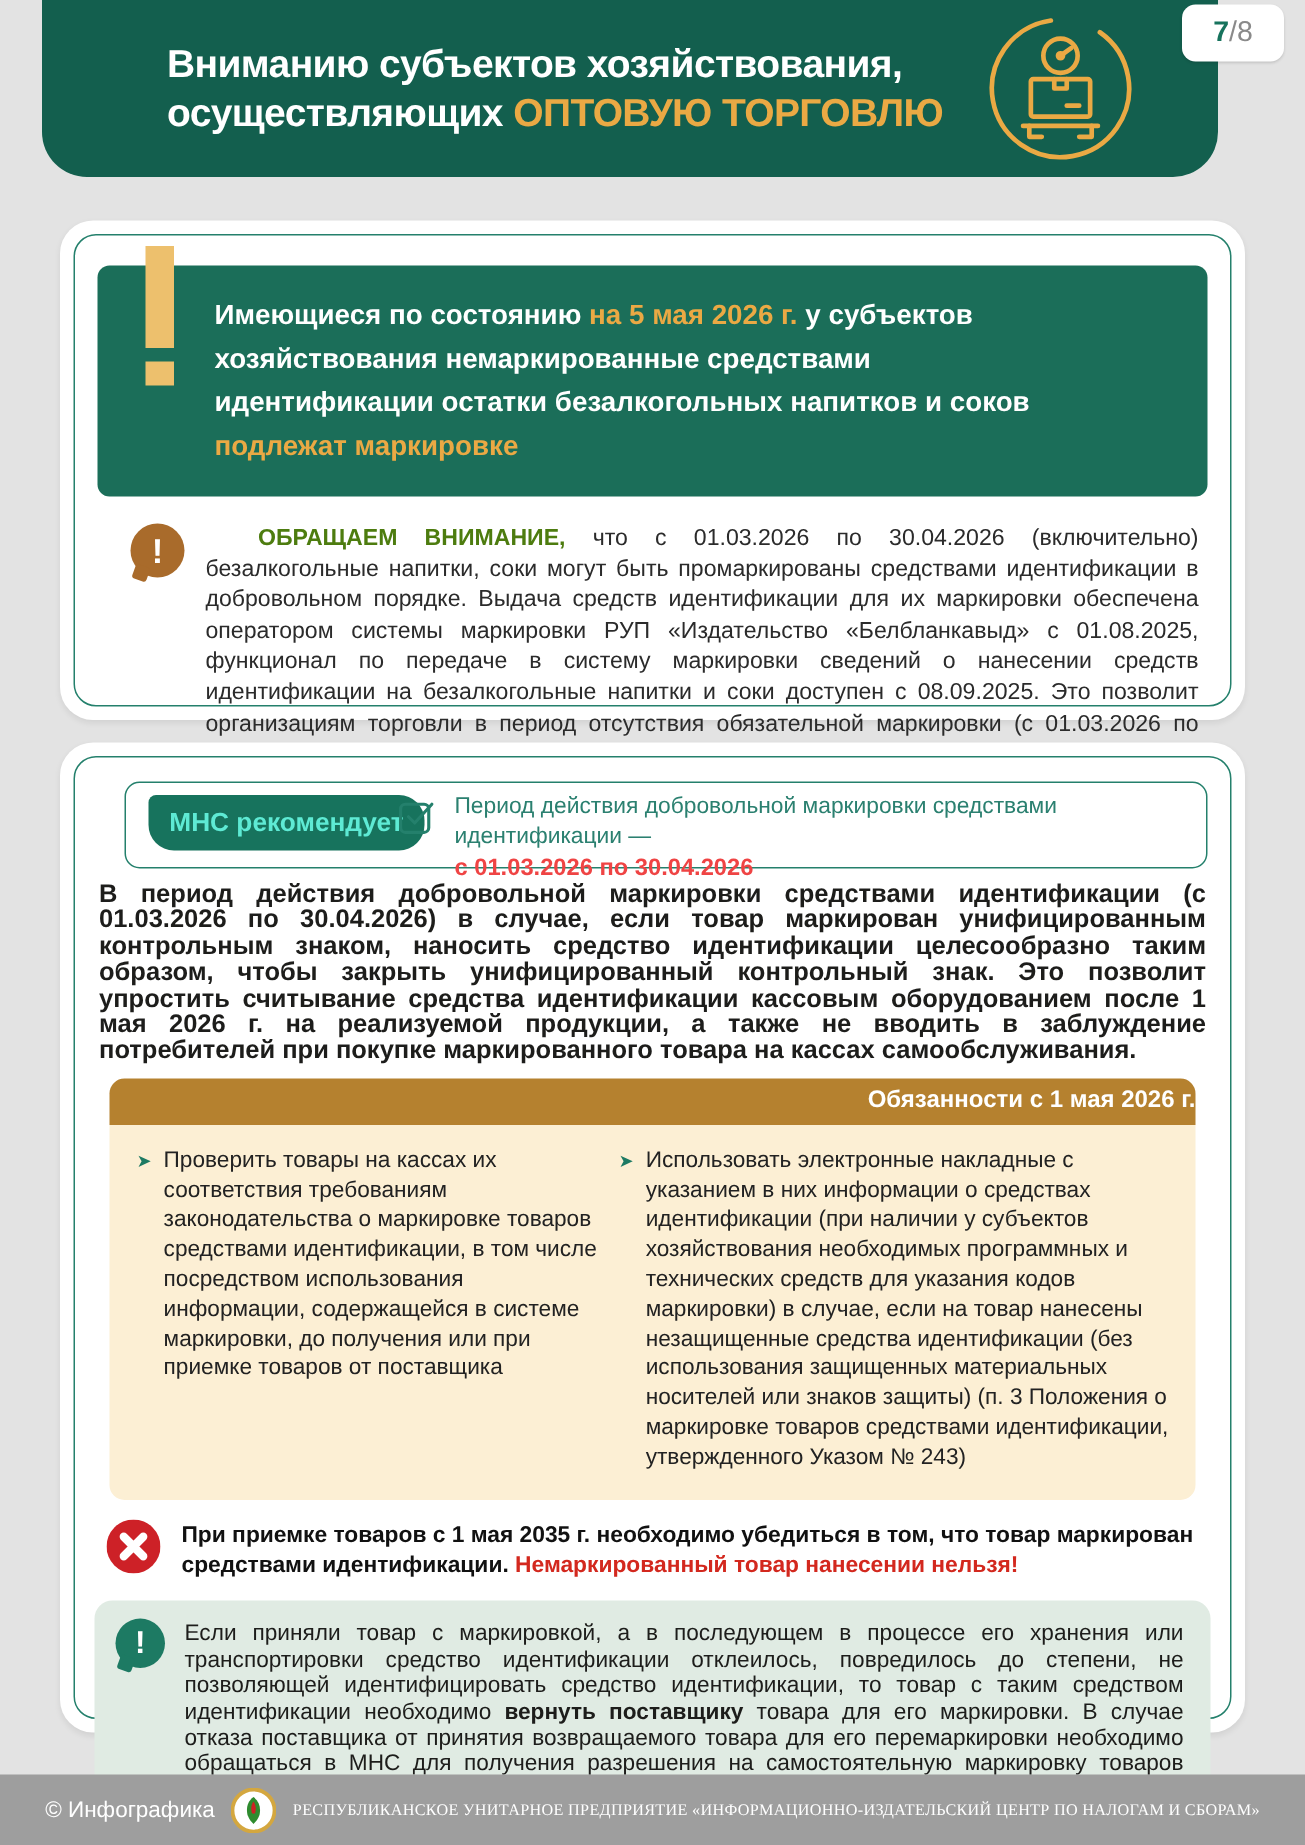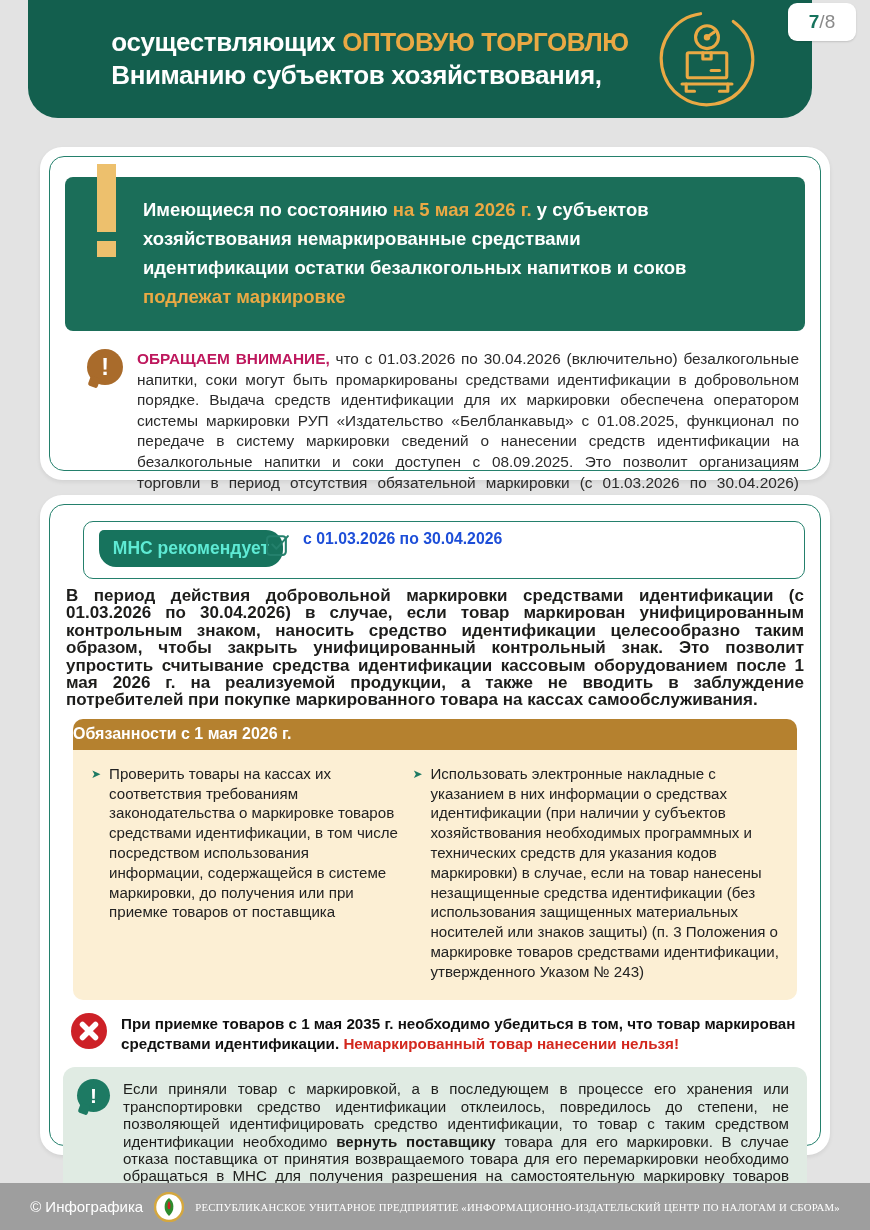--- a/index.html
+++ b/index.html
@@ -36,39 +36,39 @@
   .excl .dot { width:19px; height:16px; background:#edc06d; margin-top:9px; }
 
   .attention-row { display:flex; gap:14px; margin:18px 8px 0 24px; }
   .bubble { width:36px; height:36px; border-radius:50%; color:#fff; font-weight:bold; font-size:23px;
     display:flex; align-items:center; justify-content:center; position:relative; flex:0 0 auto; }
   .bubble::after { content:""; position:absolute; left:2px; bottom:-2px; width:10px; height:10px;
     background:inherit; transform:rotate(20deg); border-radius:2px; }
   .bubble-brown { background:#a96b2b; }
   .bubble-green { background:#1d7a63; }
   .attn-text { flex:1; font-size:15.4px; line-height:20.6px; color:#2b2b2b; text-align:justify; }
-  .attn-text .label { color:#be185d; font-weight:bold; }
+  .attn-text .label { color:#4d7c0f; font-weight:bold;margin-left:35px; }
 
   
   .rec-header { position:relative; height:58px; margin:4px 0 8px 0; }
   .bracket { position:absolute; left:20px; right:2px; top:0; bottom:0; border:1.5px solid #24806c; border-radius:10px; }
   .rec-badge { position:absolute; left:0; top:9px; width:184px; height:37px; background:#17735d; color:#5eead4;
     border-radius:5px 17px 17px 17px; font-weight:bold; font-size:17.5px;
     display:flex; align-items:center; justify-content:center;margin-left:36px; }
   .check-icon { position:absolute; left:202px; top:11px; width:25px; height:25px; }
   .rec-lines { position:absolute; left:240px; top:7px; right:22px; }
   .rec-line1 { color:#2b8070; font-size:15.2px; line-height:20px; }
-  .rec-line2 { color:#1d4ed8; font-size:15.8px; font-weight:bold; line-height:22px; }
+  .rec-line2 { color:#ef4444; font-size:15.8px; font-weight:bold; line-height:22px; }
 
   .rec-body { margin:2px 3px 0 3px; font-size:17px; font-weight:bold; line-height:17.4px;
     color:#1d1d1b; text-align:justify; }
 
   
   .duties { margin:10px 10px 0 10px; }
-  .duties-title { background:#b5812f; color:#fff; font-weight:bold; font-size:16px; text-align:left;
+  .duties-title { background:#b5812f; color:#fff; font-weight:bold; font-size:16px; text-align:right;
     padding:6px 0 7px; border-radius:10px 10px 0 0;margin-top:10px; }
   .duties-grid { background:#fcefd4; border-radius:0 0 10px 10px; display:flex; gap:10px; padding:14px 14px 18px 18px; }
   .duty { display:flex; gap:8px; font-size:15.1px; line-height:19.8px; color:#222; }
   .duty-left { flex:0 0 45%; }
   .duty-right { flex:1; }
   .arrow { color:#1d7a63; font-size:12px; line-height:19.8px; padding-top:1px; }
 
   
   .prohibit-row { display:flex; gap:14px; align-items:flex-start; margin:13px 4px 0 8px; }
   .x-icon { width:36px; height:36px; flex:0 0 auto; }
@@ -89,24 +89,24 @@
   .emblem { width:30px; height:30px; flex:0 0 auto; }
   .footer .org { font-size:10.8px; letter-spacing:0.2px;font-family:Liberation Serif, serif; }
 </style>
 </head>
 <body>
 
 <div class="page">
 
   <div class="header">
     <div class="header-title">
+      <div><span>Вниманию субъектов хозяйствования,</span></div>
       <div>
         <span>осуществляющих </span><span class="gold">ОПТОВУЮ ТОРГОВЛЮ</span>
       </div>
-      <div><span>Вниманию субъектов хозяйствования,</span></div>
     </div>
     <svg class="header-icon" viewBox="0 0 100 100" fill="none" stroke="#eaa944" stroke-width="3" stroke-linecap="round" stroke-linejoin="round">
       <circle cx="50" cy="50" r="44" stroke-dasharray="243 34" transform="rotate(-55 50 50)"></circle>
       <circle cx="50" cy="29" r="11"></circle>
       <path d="M50 29 L57 24"></path>
       <circle cx="50" cy="29" r="1.6" fill="#eaa944"></circle>
       <rect x="31" y="44" width="38" height="24" rx="1.5"></rect>
       <path d="M46 44 v6 h8 v-6"></path>
       <path d="M54 61 h8"></path>
       <path d="M26 74 h48"></path>
@@ -143,20 +143,21 @@
     <div class="card-inner">
 
       <div class="rec-header">
         <div class="bracket"></div>
         <div class="rec-badge">МНС рекомендует</div>
         <svg class="check-icon" viewBox="0 0 24 24" fill="none" stroke="#24806c" stroke-width="2" stroke-linecap="round" stroke-linejoin="round">
           <rect x="2" y="4" width="18" height="18" rx="3"></rect>
           <path d="M7 12 l4 4 L22 4"></path>
         </svg>
         <div class="rec-lines">
+          <div class="rec-line1">Период действия добровольной маркировки средствами идентификации —</div>
           <div class="rec-line2">с 01.03.2026 по 30.04.2026</div>
         </div>
       </div>
 
       <p class="rec-body">В период действия добровольной маркировки средствами идентификации (с 01.03.2026 по 30.04.2026) в случае, если товар маркирован унифицированным контрольным знаком, наносить средство идентификации целесообразно таким образом, чтобы закрыть унифицированный контрольный знак. Это позволит упростить считывание средства идентификации кассовым оборудованием после 1 мая 2026 г. на реализуемой продукции, а также не вводить в заблуждение потребителей при покупке маркированного товара на кассах самообслуживания.</p>
 
       <div class="duties">
         <div class="duties-title">Обязанности с 1 мая 2026 г.</div>
         <div class="duties-grid">
           <div class="duty duty-left">

